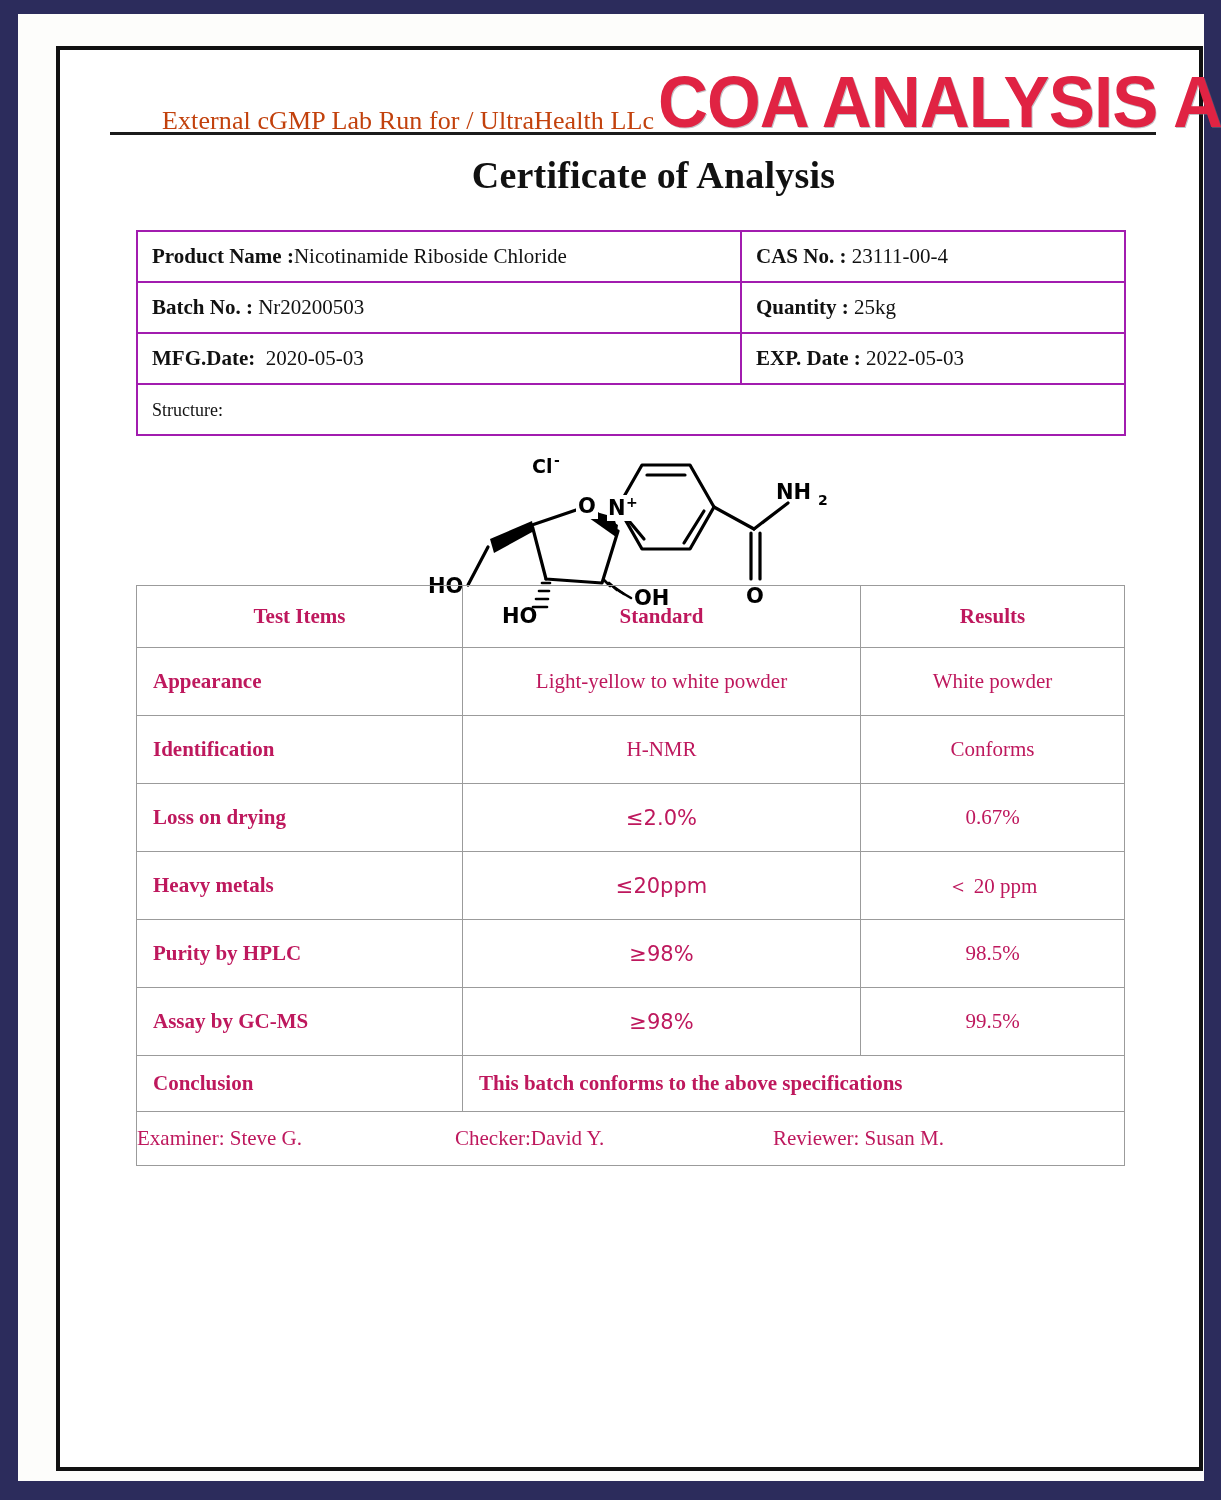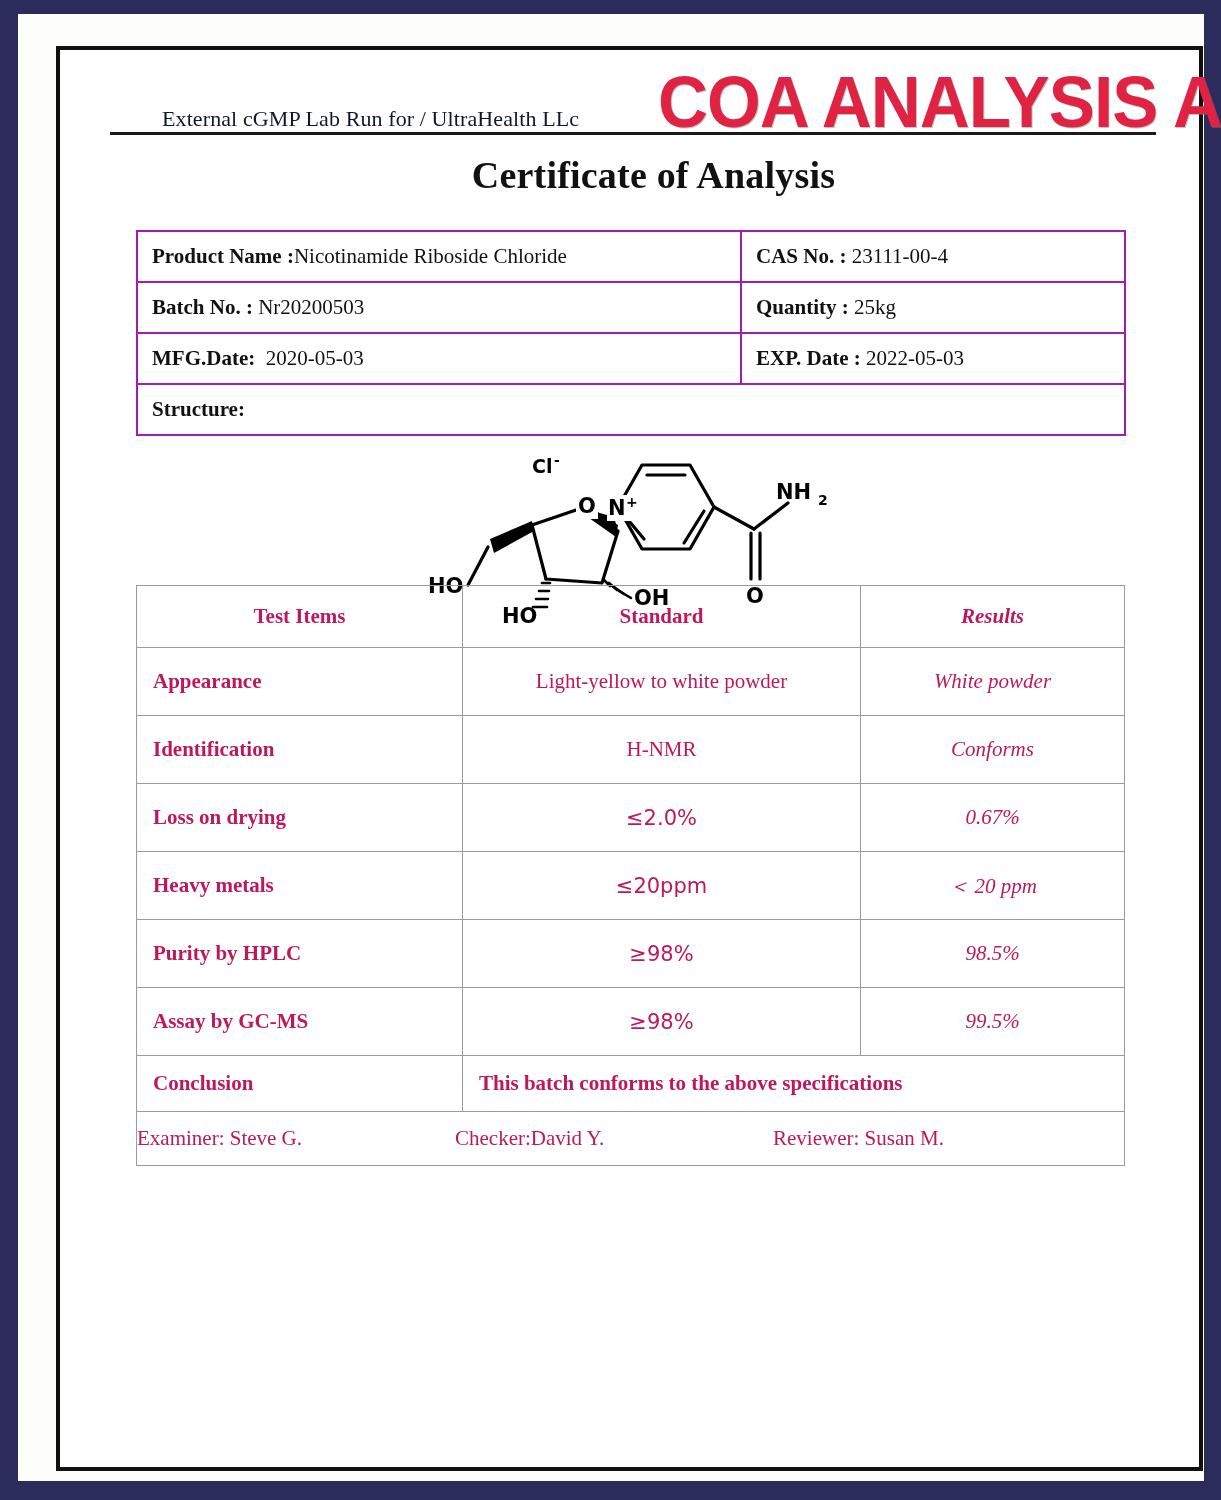--- a/index.html
+++ b/index.html
@@ -39,22 +39,22 @@
 
   
   .hdr {
     position: absolute;
     left: 50px; top: 28px;
     width: 1045px; height: 72px;
   }
   .hdr-sub {
     position: absolute;
     left: 52px; top: 28px;
-    font-size: 22px;
-    color: #0f172a;
+    font-size: 26px;
+    color: #c2410c;
     white-space: nowrap;
     letter-spacing: 0.1px;
   }
   .hdr-brand {
     position: absolute;
     left: 548px;
     top: -12px;
     font-family: "Liberation Sans", "DejaVu Sans", sans-serif;
     font-weight: bold;
     font-size: 72px;
@@ -110,22 +110,22 @@
   .val { font-weight: normal; }
 
   .struct-cell {
     border: 1px solid #9b9b9b;
     height: 352px;
     vertical-align: top;
     padding: 10px 0 0 14px;
     position: relative;
   }
   .struct-label {
-    font-weight: bold;
-    font-size: 21px;
+    font-weight: normal;
+    font-size: 18px;
     color: #111;
   }
 
   
   .struct-art {
     position: absolute;
     left: 268px;
     top: 22px;
     width: 430px;
     height: 250px;
@@ -138,21 +138,21 @@
     width: 988px;
   }
   .res-tbl td {
     border: 1px solid #9b9b9b;
     font-size: 21px;
     color: #be185d;
     vertical-align: middle;
   }
   .res-tbl .c1 { width: 326px; padding-left: 16px; font-weight: bold; }
   .res-tbl .c2 { width: 398px; text-align: center; font-weight: normal; }
-  .res-tbl .c3 { width: 264px; text-align: center; font-weight: normal; font-style: italic; }
+  .res-tbl .c3 { width: 264px; text-align: center; font-weight: normal; }
   .res-tbl tr.head td {
     height: 62px;
     text-align: center;
     font-weight: bold;
     padding-left: 0;
   }
   .res-tbl tr.body td { height: 68px; }
   .res-tbl tr.concl td { height: 56px; }
   .concl-text {
     font-weight: bold;

